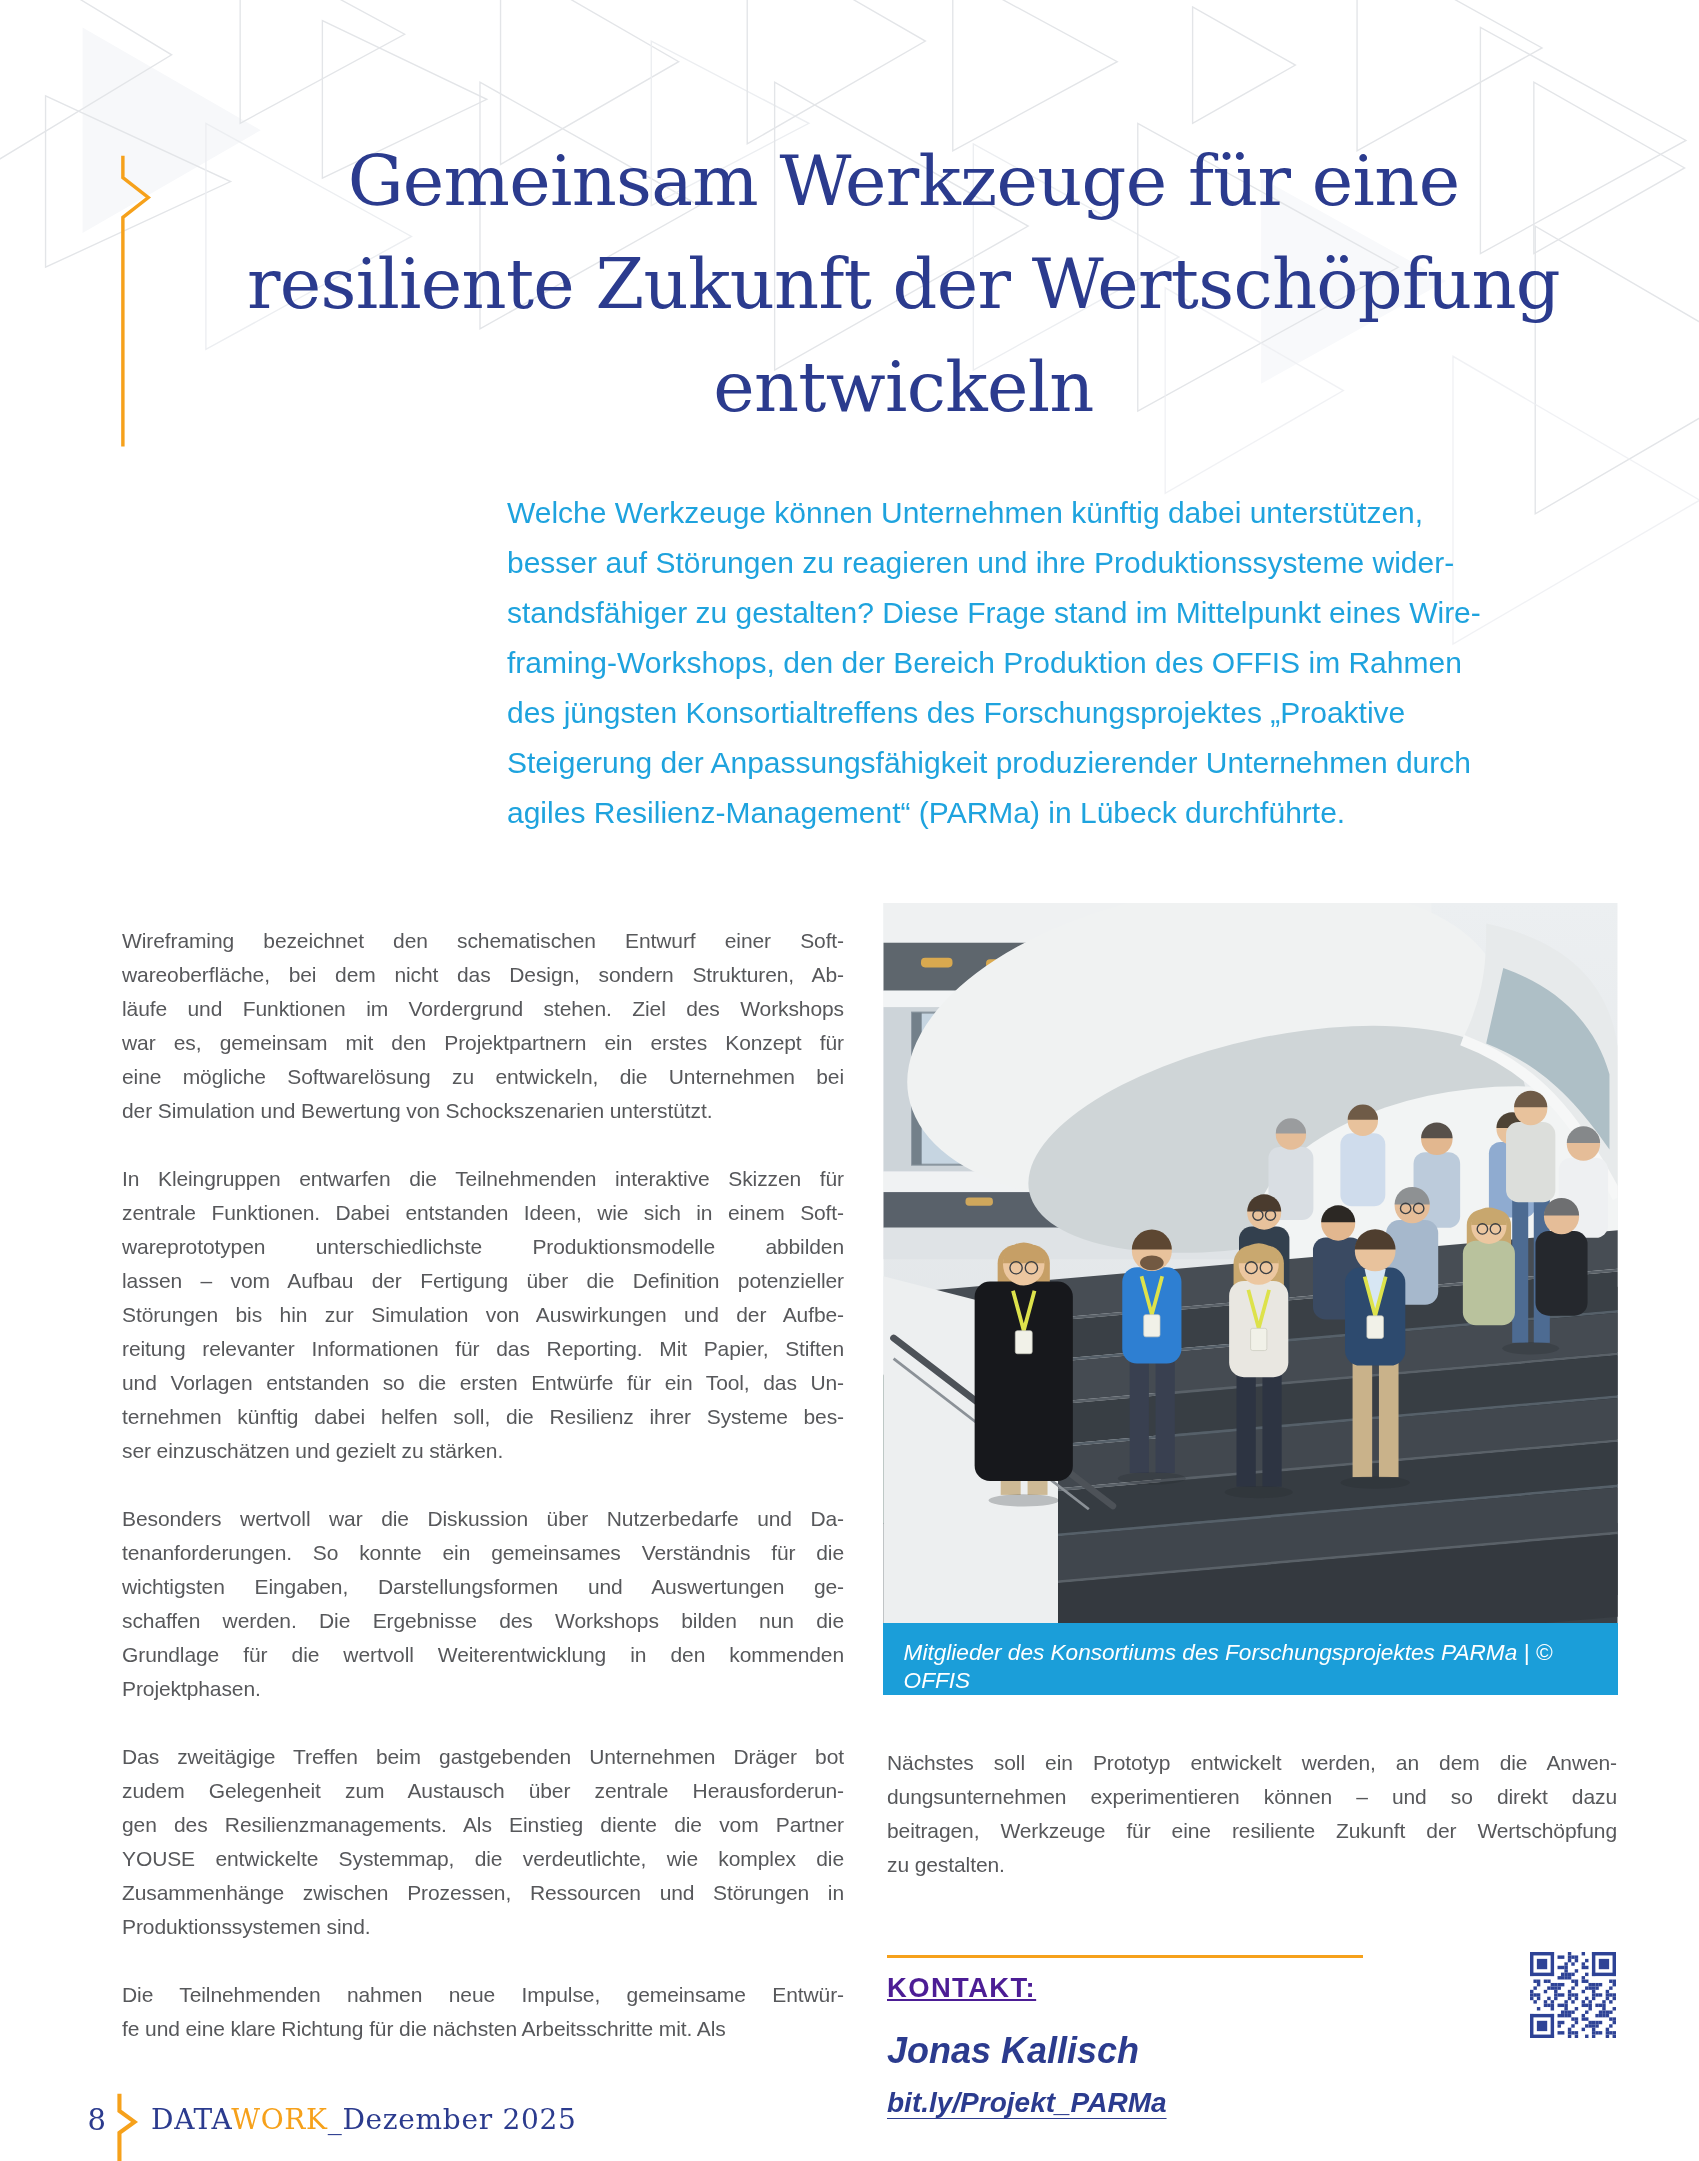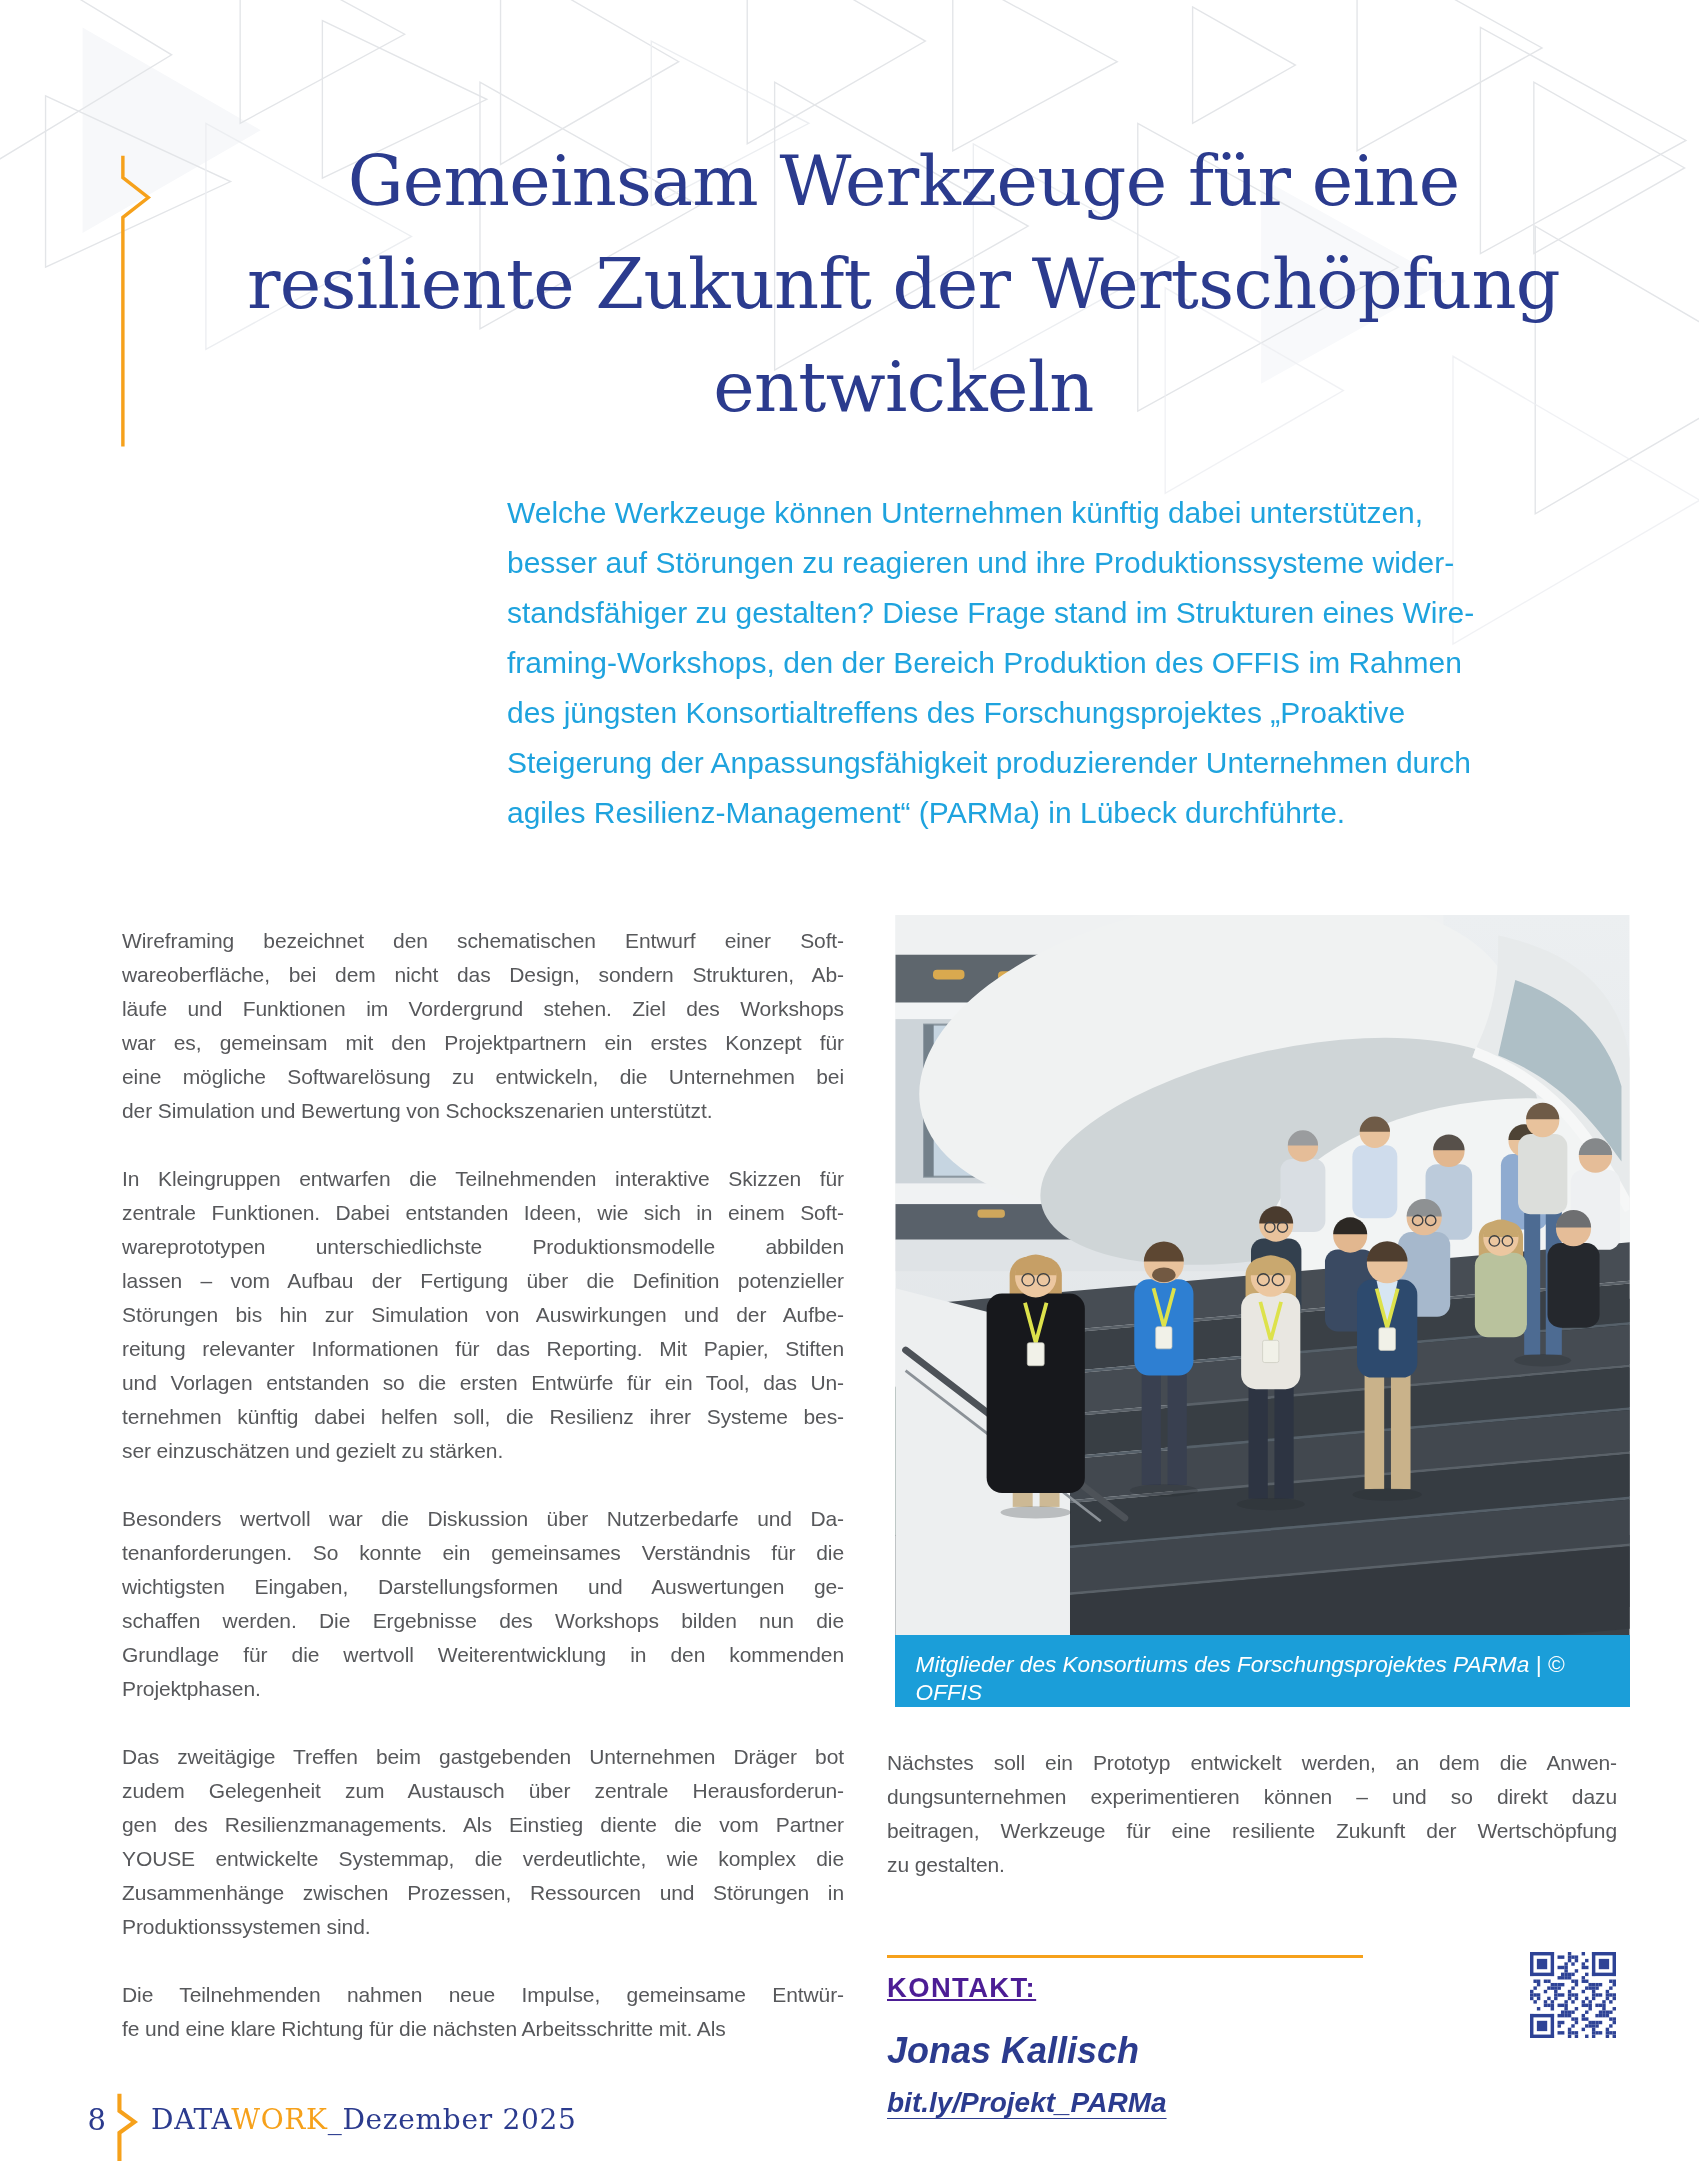--- a/index.html
+++ b/index.html
@@ -96,21 +96,21 @@
 
   <h1 class="headline" style="margin:0;">
       <span class="line">Gemeinsam Werkzeuge für eine</span>
       <span class="line">resiliente Zukunft der Wertschöpfung</span>
       <span class="line">entwickeln</span>
     </h1>
 
   <div class="intro">
       <span class="line">Welche Werkzeuge können Unternehmen künftig dabei unterstützen,</span>
       <span class="line">besser auf Störungen zu reagieren und ihre Produktionssysteme wider-</span>
-      <span class="line">standsfähiger zu gestalten? Diese Frage stand im Strukturen eines Wire-</span>
+      <span class="line">standsfähiger zu gestalten? Diese Frage stand im Mittelpunkt eines Wire-</span>
       <span class="line">framing-Workshops, den der Bereich Produktion des OFFIS im Rahmen</span>
       <span class="line">des jüngsten Konsortialtreffens des Forschungsprojektes „Proaktive</span>
       <span class="line">Steigerung der Anpassungsfähigkeit produzierender Unternehmen durch</span>
       <span class="line">agiles Resilienz-Management“ (PARMa) in Lübeck durchführte.</span>
     </div>
 
   <div class="bodycol col-left">
       <div class="para">
         <div class="line jline">Wireframing bezeichnet den schematischen Entwurf einer Soft-</div>
         <div class="line jline">wareoberfläche, bei dem nicht das Design, sondern Strukturen, Ab-</div>
@@ -154,21 +154,21 @@
 
   <div class="bodycol col-right">
       <div class="para">
         <div class="line jline">Nächstes soll ein Prototyp entwickelt werden, an dem die Anwen-</div>
         <div class="line jline">dungsunternehmen experimentieren können – und so direkt dazu</div>
         <div class="line jline">beitragen, Werkzeuge für eine resiliente Zukunft der Wertschöpfung</div>
         <div class="line last">zu gestalten.</div>
       </div>
     </div>
 
-  <figure class="photo-wrap" style="margin:12px;">
+  <figure class="photo-wrap" style="margin:0;">
     <div class="photo-img">
       <svg width="735" height="720" viewBox="0 0 1072 1051">
         <defs>
           <clipPath id="ph-clip">
               <rect x="0" y="0" width="1072" height="1051"></rect>
             </clipPath>
           <linearGradient id="wallgrad" x1="0" y1="0" x2="1" y2="0">
             <stop offset="0" stop-color="#4a565e"></stop>
               <stop offset="1" stop-color="#232b31"></stop>
           </linearGradient>

